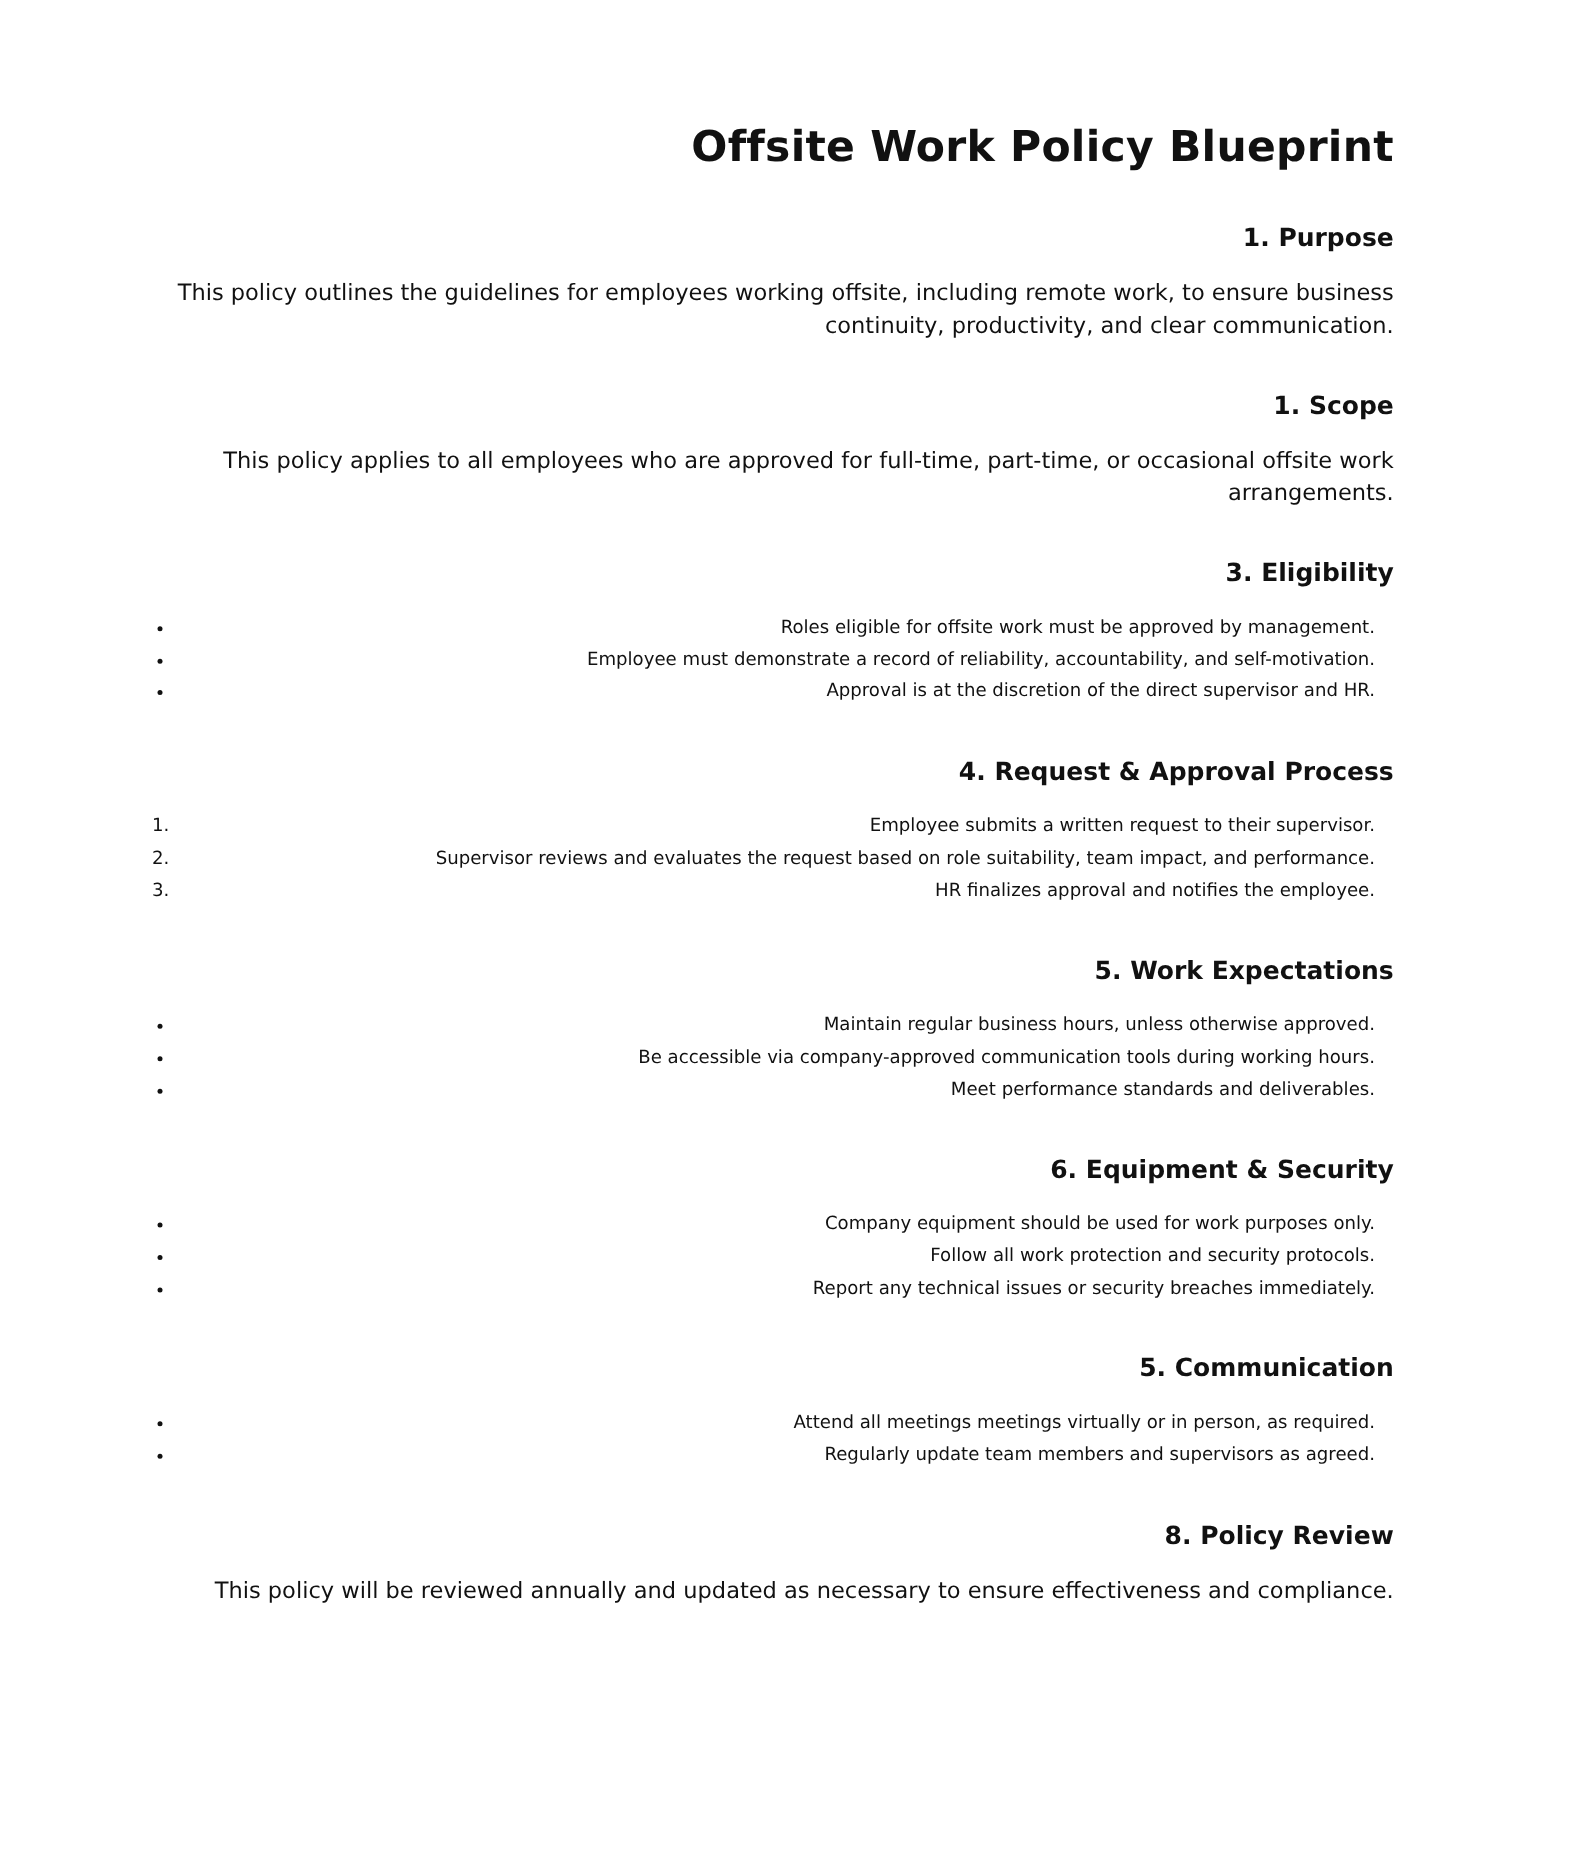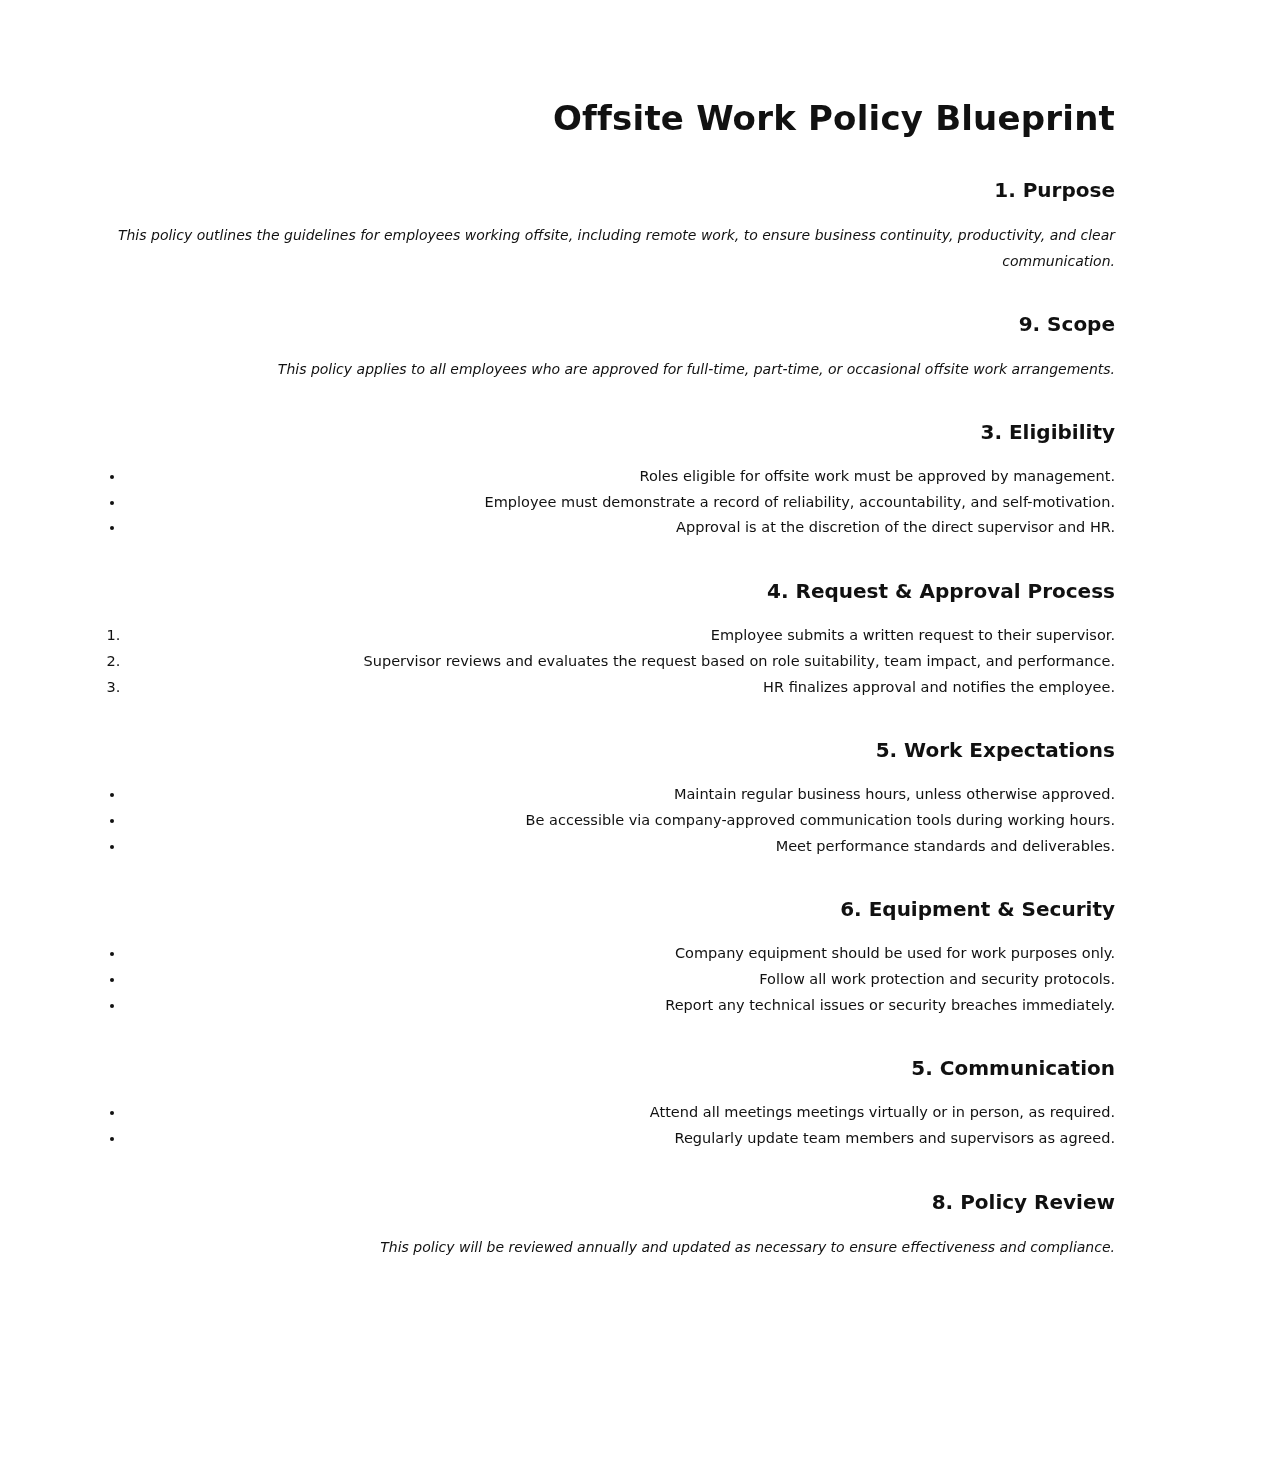--- a/index.html
+++ b/index.html
@@ -37,27 +37,26 @@
     h2 {
       font-size: 20px;
       font-weight: 600;
       margin: 0 0 18px 0;
       line-height: 28px;
     }
     section {
       margin-bottom: 36px;
     }
     p {
-      font-size: 14px;
+      font-size: 18px;
       line-height: 26px;
       margin: 0;
-      font-style: italic;
     }
     ul, ol {
-      margin: 0;
+      margin: 15px;
       padding-left: 20px;
       font-size: 14.5px;
       line-height: 25.7px;
     }
     ul li::marker { font-size: 13px; }
     ol { padding-left: 20px; }
     #s-purpose { }
   </style>
 </head>
 <body>
@@ -65,21 +64,21 @@
 <div class="viewport">
   <div class="doc">
     <h1>Offsite Work Policy Blueprint</h1>
 
     <section id="s-purpose">
       <h2>1. Purpose</h2>
       <p>This policy outlines the guidelines for employees working offsite, including remote work, to ensure business continuity, productivity, and clear communication.</p>
     </section>
 
     <section>
-      <h2>9. Scope</h2>
+      <h2>1. Scope</h2>
       <p>This policy applies to all employees who are approved for full-time, part-time, or occasional offsite work arrangements.</p>
     </section>
 
     <section>
       <h2>3. Eligibility</h2>
       <ul>
         <li>Roles eligible for offsite work must be approved by management.</li>
         <li>Employee must demonstrate a record of reliability, accountability, and self-motivation.</li>
         <li>Approval is at the discretion of the direct supervisor and HR.</li>
       </ul>

